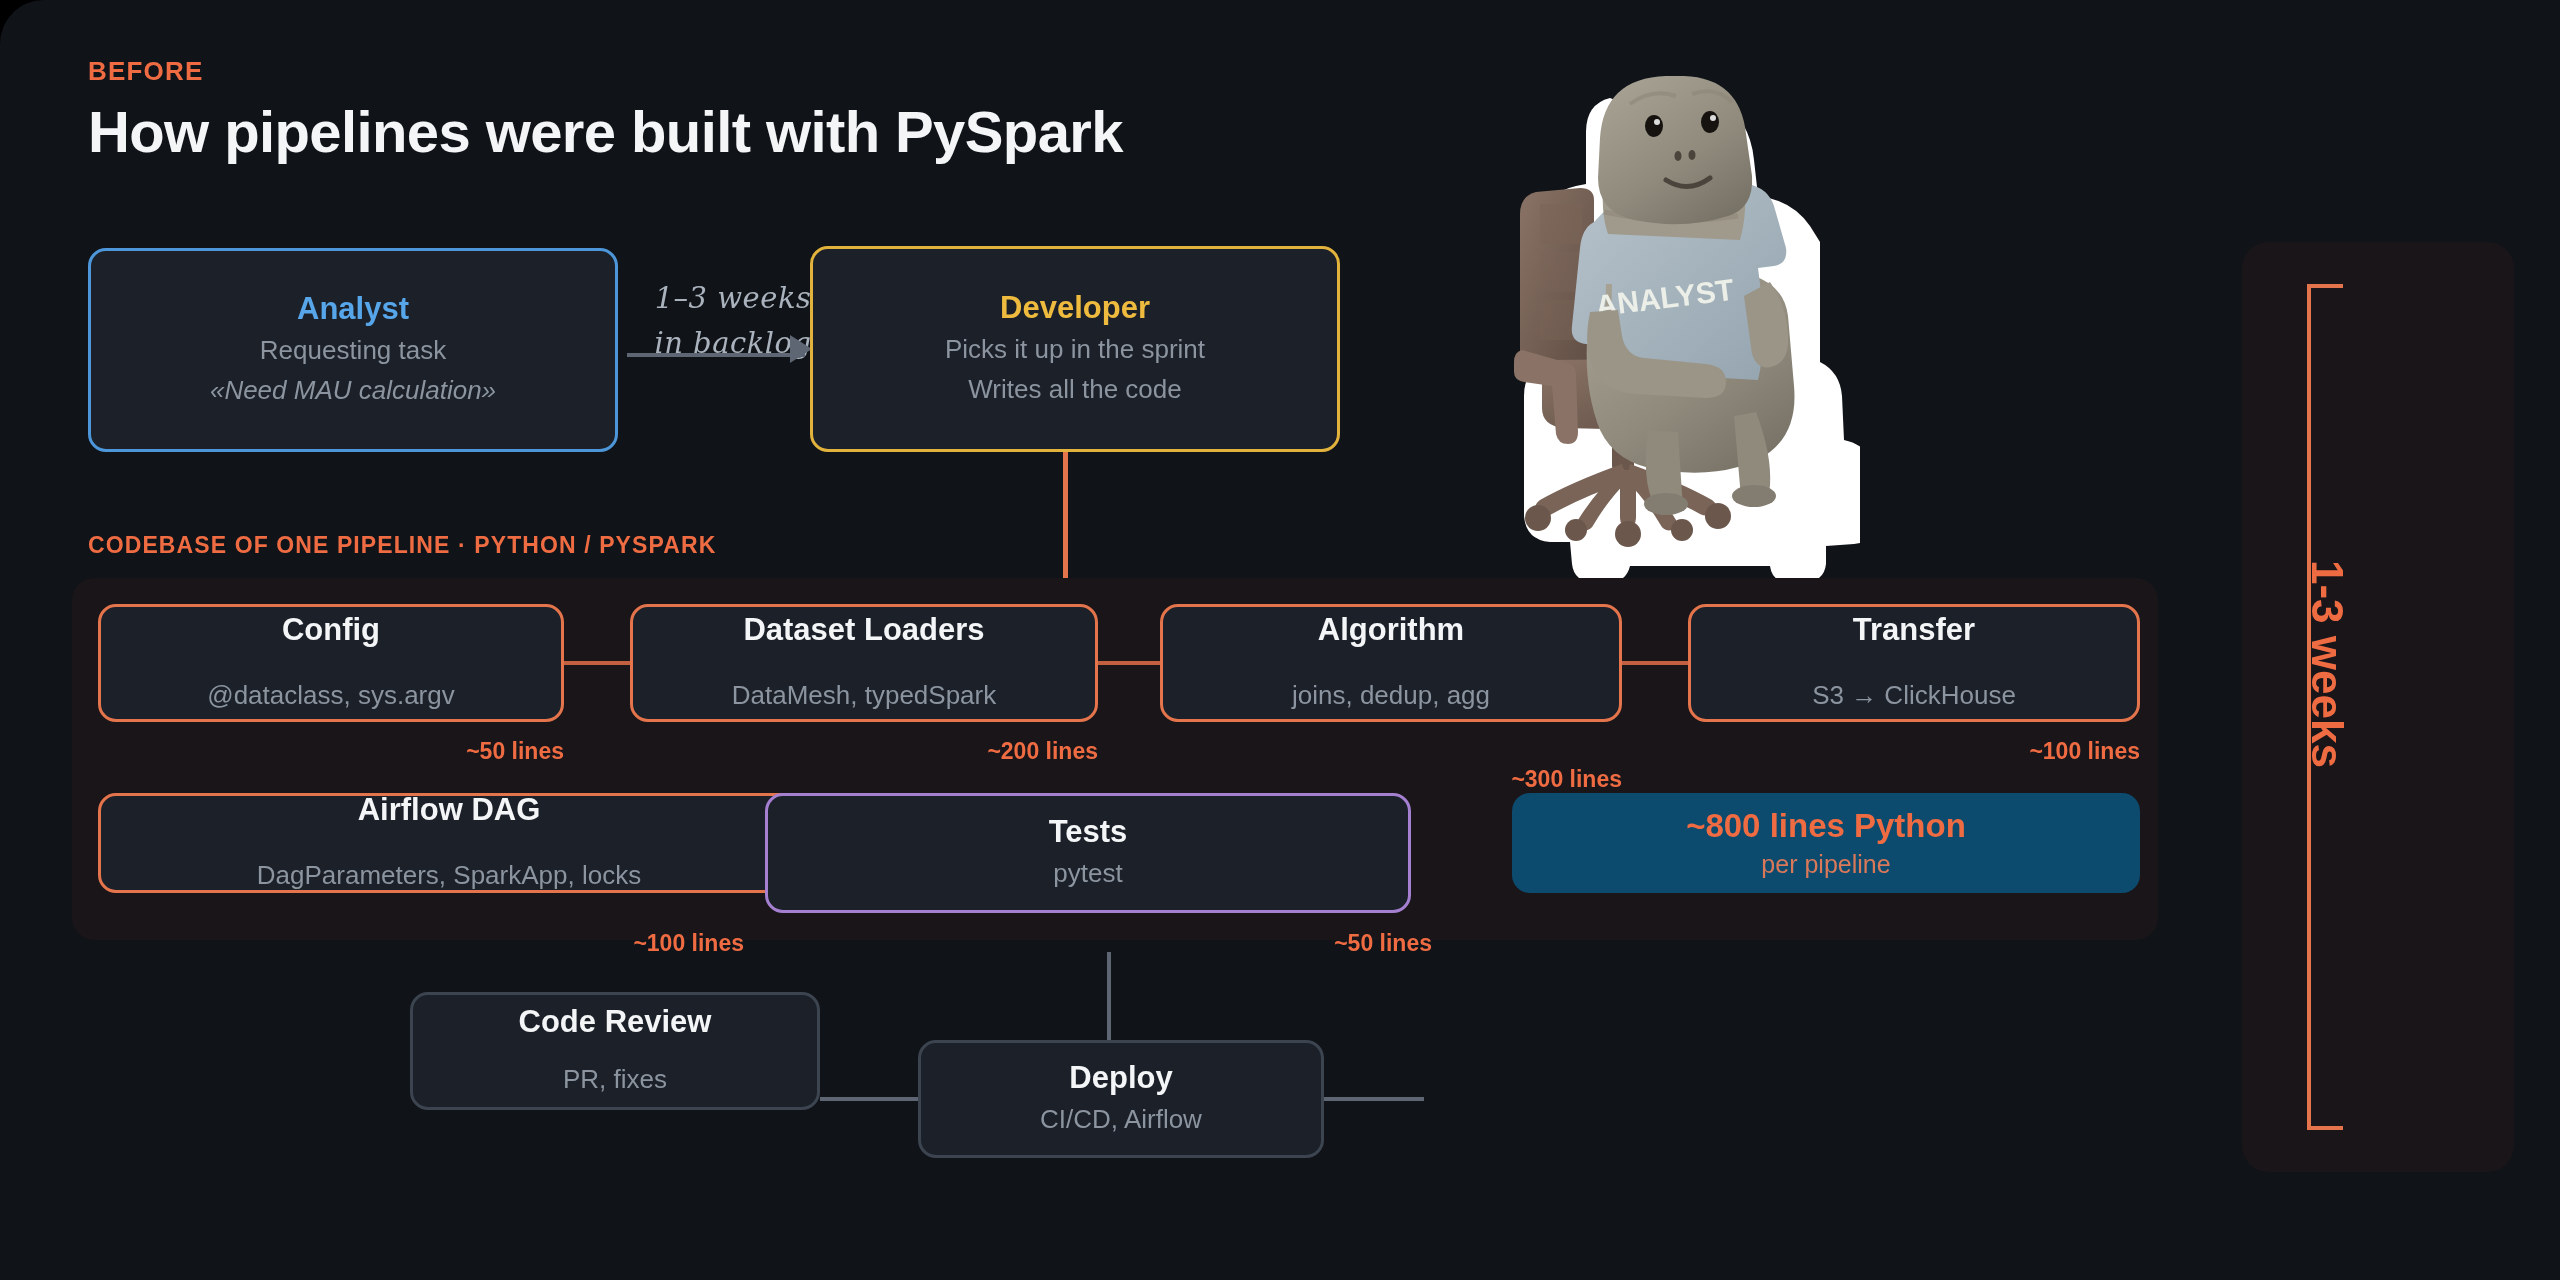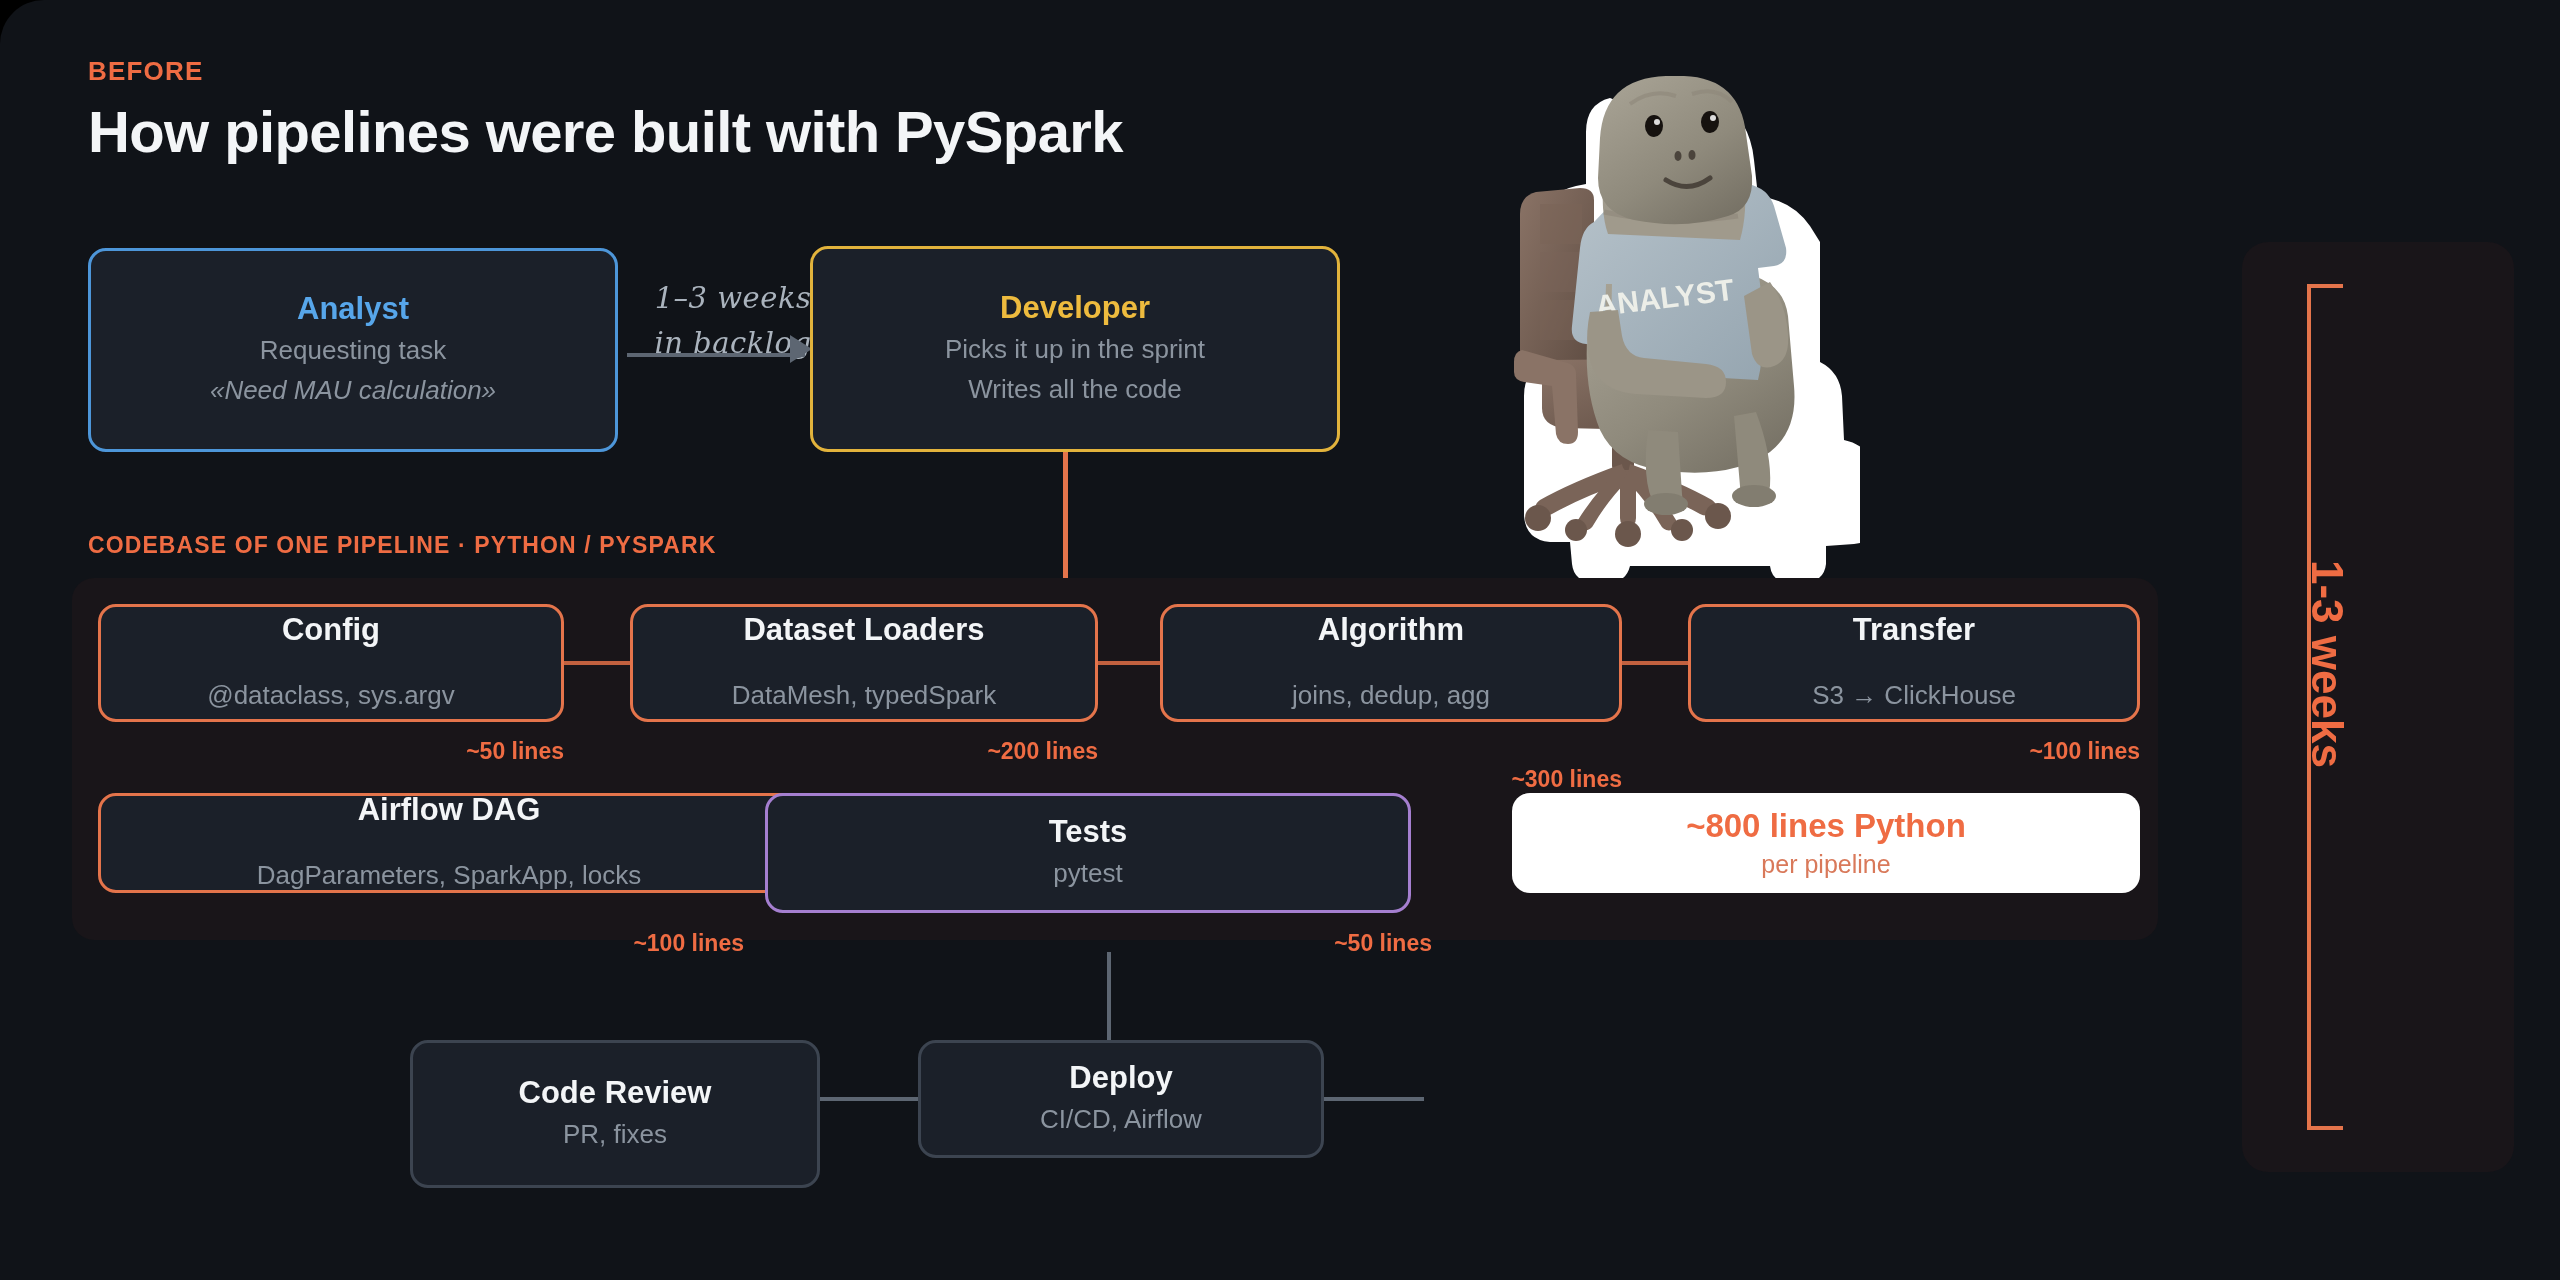--- a/index.html
+++ b/index.html
@@ -126,40 +126,40 @@
   #ll-transfer { left: 1688px;top: 738px; width: 452px; }
   #ll-dag      { left: 98px;  top: 930px; width: 646px; }
   #ll-tests    { left: 786px; top: 930px; width: 646px; }
 
   
   #box-dag   { left: 98px;  top: 793px; width: 702px; height: 100px; }
   #box-tests { left: 765px; top: 793px; width: 646px; height: 120px; }
   #box-total {
     position: absolute; left: 1512px; top: 793px;
     width: 628px; height: 100px;
-    background: #ffffff;
+    background: #0c4a6e;
     border-radius: 18px;
     display: flex; flex-direction: column;
     align-items: center; justify-content: center;
   }
   #box-total .t-main {
     font-size: 33px; font-weight: bold; color: #ef6c43;
   }
   #box-total .t-sub {
     font-size: 25px; color: #d9795a; margin-top: 5px;
   }
 
   
   #conn-tests-down {
     position: absolute; left: 1107px; top: 952px;
     width: 4px; height: 90px; background: #5d6672;
   }
 
   
-  #box-review { left: 410px;  top: 1040px; width: 410px; height: 148px; }
+  #box-review { left: 410px;  top: 992px; width: 410px; height: 118px; justify-content: space-between; }
   #box-deploy { left: 918px;  top: 1040px; width: 406px; height: 118px; }
   #box-done   { left: 1424px; top: 1040px; width: 352px; height: 118px; }
 
   .hconn-gray { position: absolute; height: 4px; background: #5d6672; }
   #hcg1 { left: 820px;  top: 1097px; width: 98px; }
   #hcg2 { left: 1324px; top: 1097px; width: 100px; }
 
   
   #duration-panel {
     position: absolute; left: 2242px; top: 242px;

